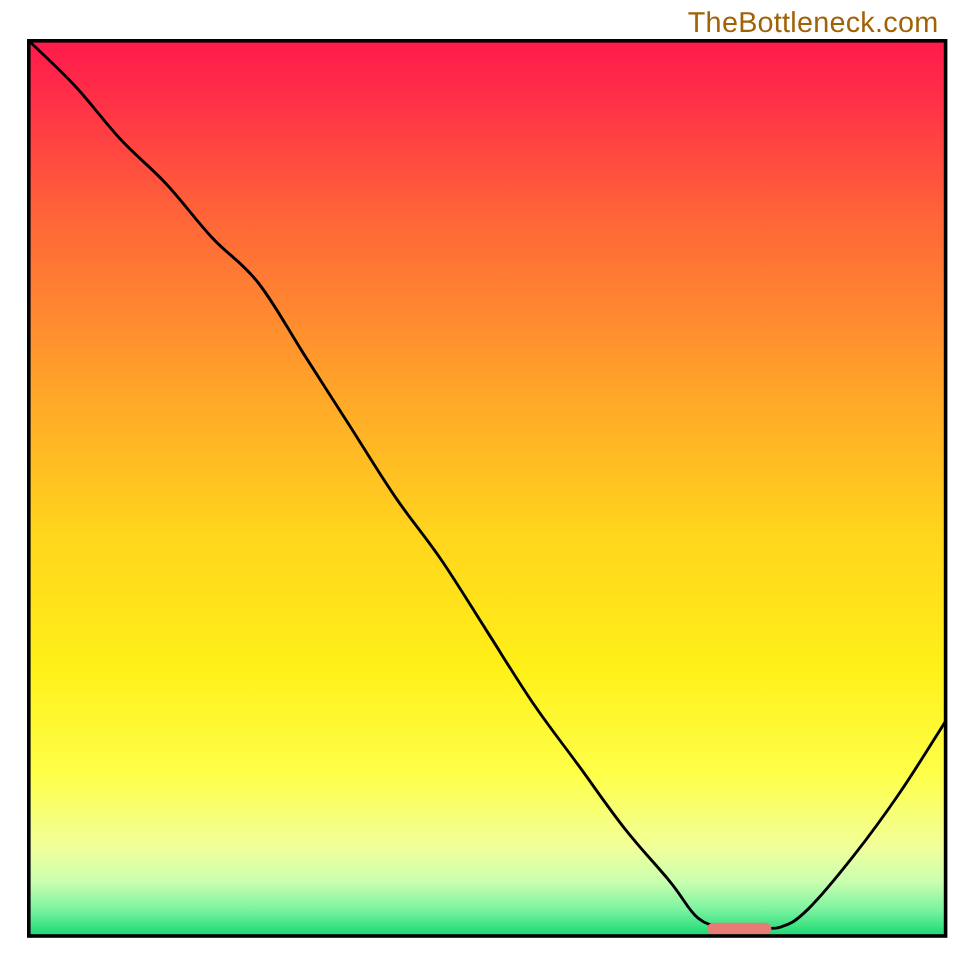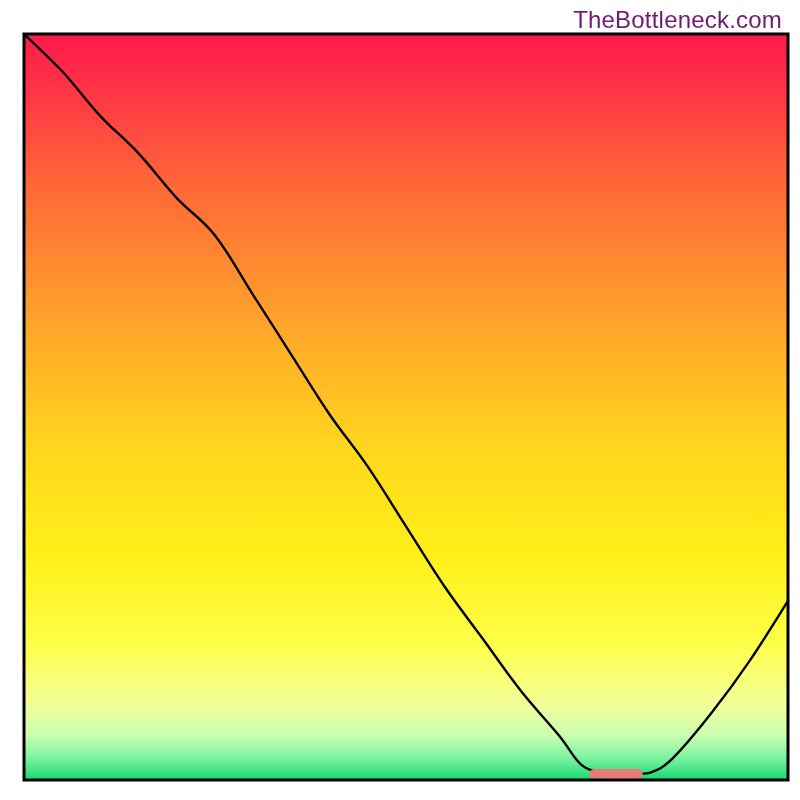--- a/index.html
+++ b/index.html
@@ -1,17 +1,17 @@
 <!DOCTYPE html>
 <html><head>
 <meta charset="utf-8">
 <style>
   html,body{margin:0;padding:0;width:800px;height:800px;background:#fff;font-family:Arial,Helvetica,sans-serif}
   .wrap{position:relative;width:800px;height:800px}
-  .watermark{position:absolute;top:6px;right:18px;color:#701a75;font-size:24px;font-weight:400;letter-spacing:0.2px}
+  .watermark{position:absolute;top:6px;right:18px;color:#a16207;font-size:24px;font-weight:400;letter-spacing:0.2px}
   svg{position:absolute;top:0;left:0}
 </style>
 </head>
 <body>
 
 <div class="wrap">
   <div class="watermark">TheBottleneck.com</div>
 
   <svg id="plot" width="800" height="800" viewBox="0 0 800 800">
     <defs>

